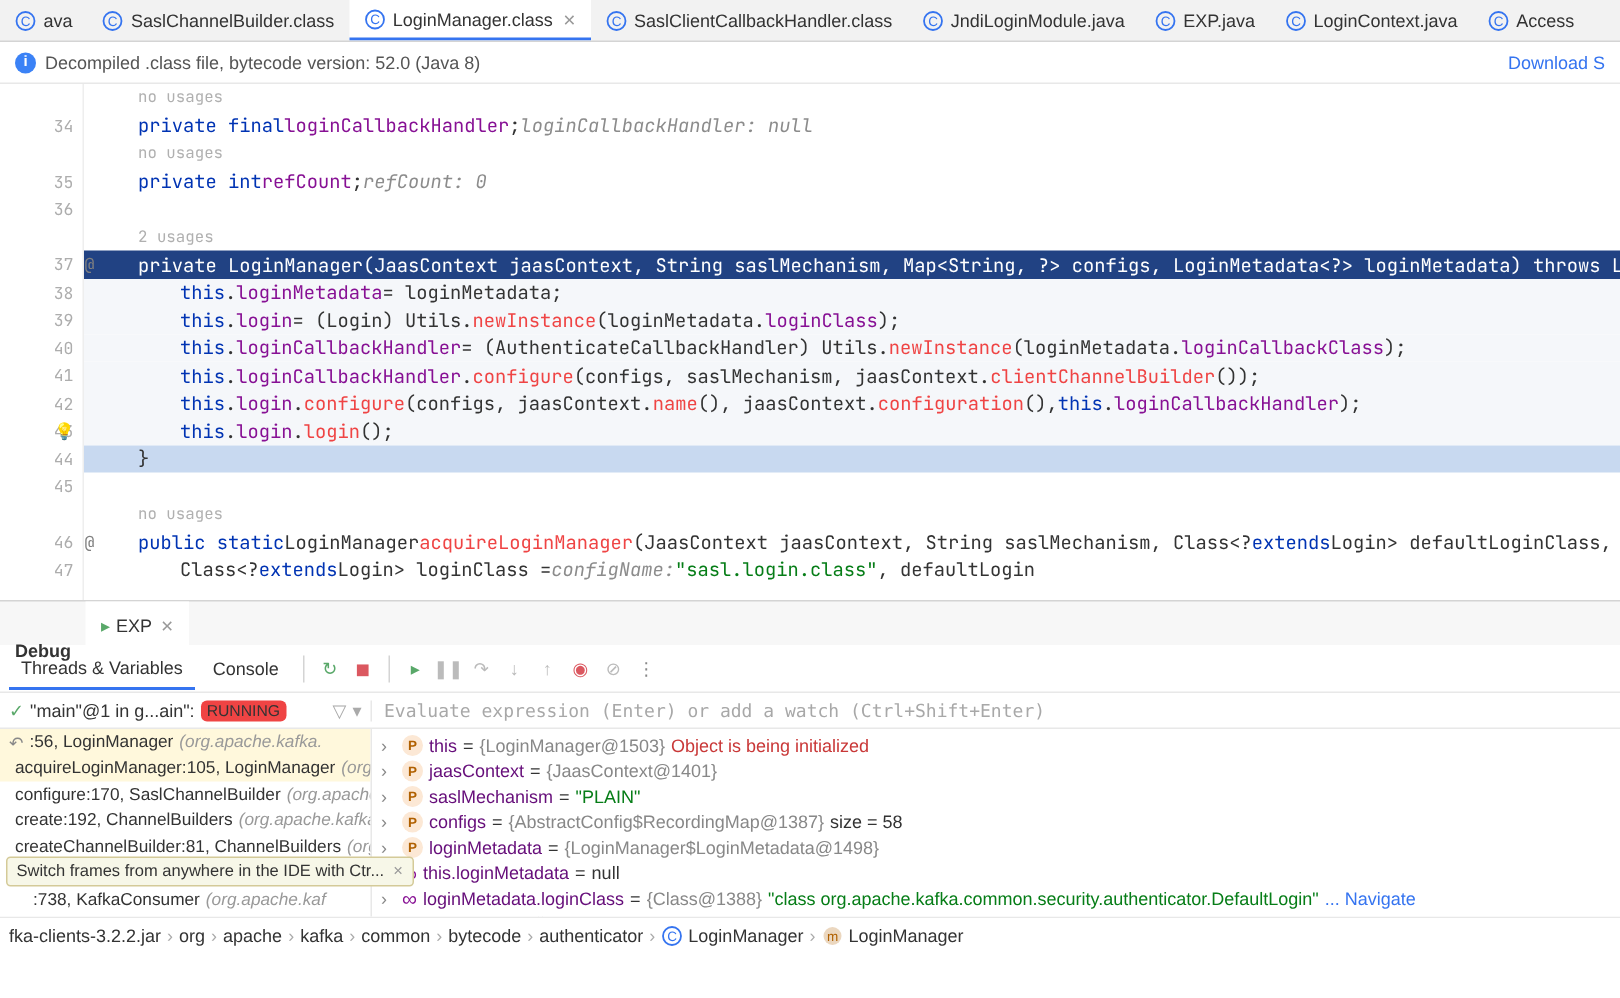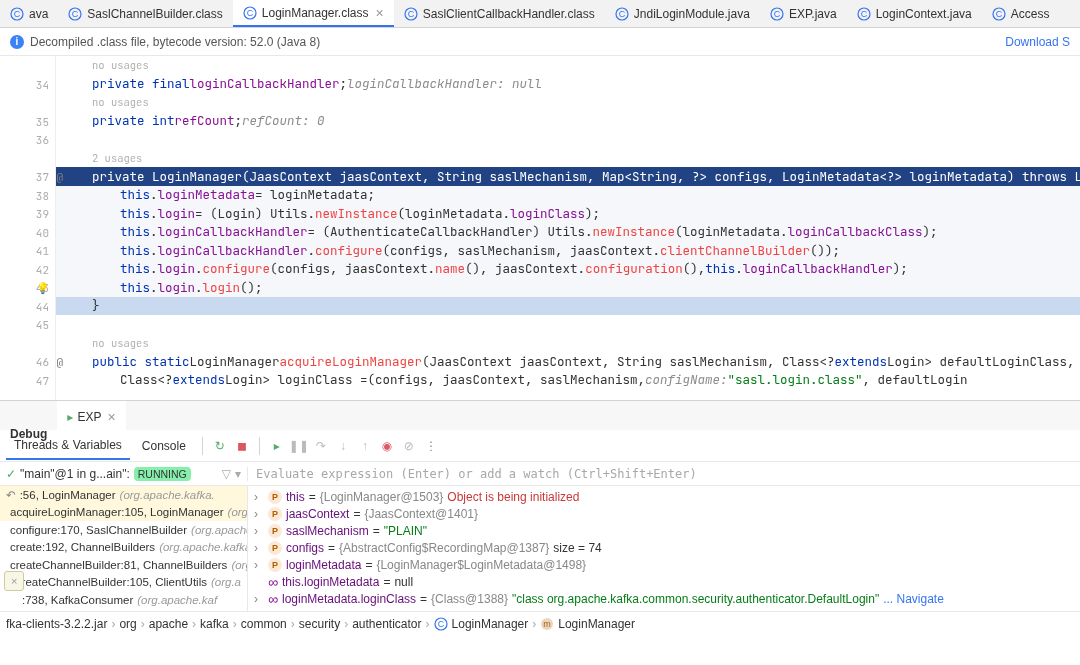--- a/index.html
+++ b/index.html
@@ -35,21 +35,21 @@
 .bottom-tab { padding: 6px 10px; cursor:pointer; display:flex; gap:4px; align-items:center; }
 .bottom-tab.active { background:#fff; border-top: 2px solid transparent; }
 .debug-label { padding: 6px 10px; font-weight:bold;margin-top:36px; }
 .debug-toolbar { display:flex; height: 32px; align-items:center; border-bottom: 1px solid #e8e8e8; background:#fff; gap: 4px; padding: 0 6px; }
 .dbg-tab { padding: 6px 8px; cursor:pointer; }
 .dbg-tab.active { border-bottom: 2px solid #3574f0; }
 .tool-icon { width:18px; height:18px; display:flex; align-items:center; justify-content:center; cursor:pointer; }
 .sep { width:1px; height:18px; background:#d4d4d4; margin: 0 4px; }
 .eval-row { display:flex; height: 24px; align-items:center; border-bottom: 1px solid #e8e8e8; background:#fff; }
 .thread-cell { width: 248px; display:flex; align-items:center; gap:4px; padding: 0 6px; border-right: 1px solid #e8e8e8; }
-.thread-status { background:#86efac; border-radius:4px; padding:1px 4px; font-size:10.5px; }
+.thread-status { background:#ef4444; border-radius:4px; padding:1px 4px; font-size:10.5px; }
 .eval-input { flex:1; color:#a8a8a8; padding: 0 8px; font-family: monospace; }
 .debug-body { display:flex; height: 125px; background:#fff; }
 .frames { width: 248px; border-right:1px solid #e8e8e8; overflow:hidden; }
 .frame-row { height: 17.5px; display:flex; align-items:center; padding: 0 6px; gap:4px; font-size: 11.5px; white-space:nowrap; overflow:hidden; }
 .frame-row.sel { background: #fff8dc; }
 .frame-gray { color:#999; font-style: italic; }
 .vars { flex:1; overflow:hidden; padding-top: 2px; }
 .var-row { height: 17px; display:flex; align-items:center; padding:0 6px; gap:4px; font-size:12px; }
 .arrow { color:#888; width:10px; display:inline-block; }
 .var-icon { width:14px; height:14px; border-radius:50%; display:inline-flex; align-items:center; justify-content:center; font-size:9px; font-weight:bold; }
@@ -271,21 +271,20 @@
         <span> LoginManager </span>
         <span class="method">acquireLoginManager</span>
         <span>(JaasContext jaasContext, String saslMechanism, Class&lt;? </span>
         <span class="kw">extends</span>
         <span> Login&gt; defaultLoginClass, Map&lt;Stri</span>
       </div>
     <div class="code-line indent1">
         <span>Class&lt;? </span>
         <span class="kw">extends</span>
         <span> Login&gt; loginClass = </span>
-        <span>(configs, jaasContext, saslMechanism, </span>
         <span class="cmt">configName:</span>
         <span class="str"> "sasl.login.class"</span>
         <span>, defaultLogin</span>
       </div>
   </div>
 </div>
 
 <div class="bottom-tabs">
   <div class="debug-label">Debug</div>
   <div class="bottom-tab active">
@@ -383,21 +382,21 @@
         <span class="var-name">saslMechanism</span>
         <span> = </span>
         <span class="var-str">"PLAIN"</span>
       </div>
       <div class="var-row">
         <span class="arrow">›</span>
         <span class="var-icon p-icon">P</span>
         <span class="var-name">configs</span>
         <span> = </span>
         <span class="var-gray">{AbstractConfig$RecordingMap@1387} </span>
-        <span class=""> size = 74</span>
+        <span class=""> size = 58</span>
       </div>
       <div class="var-row">
         <span class="arrow">›</span>
         <span class="var-icon p-icon">P</span>
         <span class="var-name">loginMetadata</span>
         <span> = </span>
         <span class="var-gray">{LoginManager$LoginMetadata@1498}</span>
       </div>
       <div class="var-row">
         <span class="arrow"></span>
@@ -417,36 +416,37 @@
       </div>
       <div class="var-row">
         <span class="arrow"></span>
         <span class="f-icon">∞</span>
         <span class="var-name">this.login</span>
         <span> = </span>
         <span>null</span>
       </div>
     </div>
   <div class="tooltip">
+    <span>Switch frames from anywhere in the IDE with Ctr...</span>
     <span style="color:#999;cursor:pointer;">×</span>
   </div>
 </div>
 
 <div class="breadcrumb" id="breadcrumb">
     <span>fka-clients-3.2.2.jar</span>
     <span class="crumb-sep">›</span>
     <span>org</span>
     <span class="crumb-sep">›</span>
     <span>apache</span>
     <span class="crumb-sep">›</span>
     <span>kafka</span>
     <span class="crumb-sep">›</span>
     <span>common</span>
     <span class="crumb-sep">›</span>
-    <span>security</span>
+    <span>bytecode</span>
     <span class="crumb-sep">›</span>
     <span>authenticator</span>
     <span class="crumb-sep">›</span>
     <span class="crumb-icon">
       <svg width="14" height="14">
         <circle cx="7" cy="7" r="6" fill="none" stroke="#3574f0" stroke-width="1.2"></circle>
         <text x="7" y="10" text-anchor="middle" font-size="9" fill="#3574f0">C</text>
       </svg>
     </span>
     <span>LoginManager</span>

